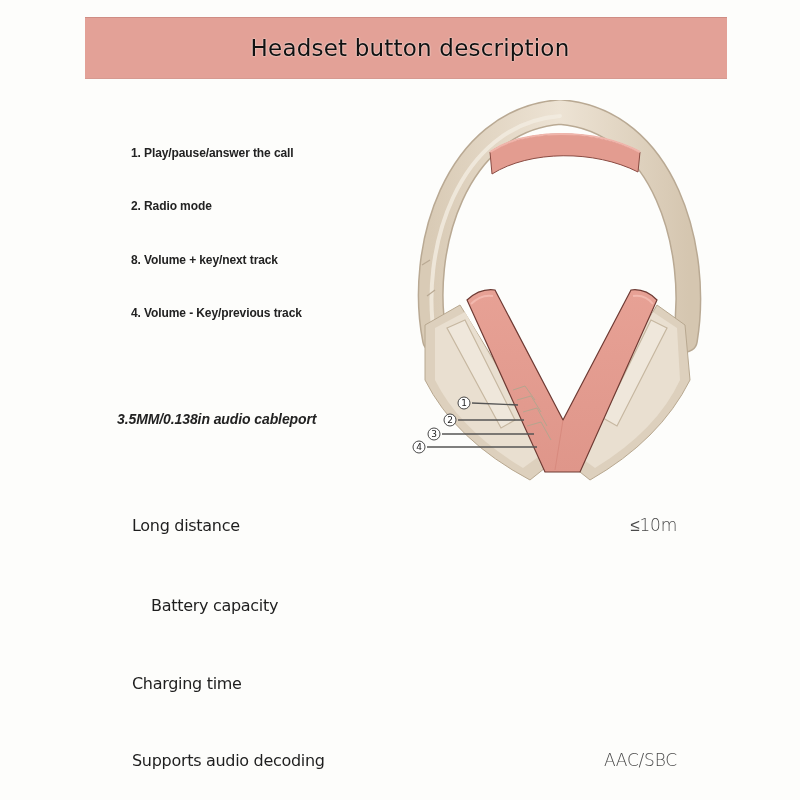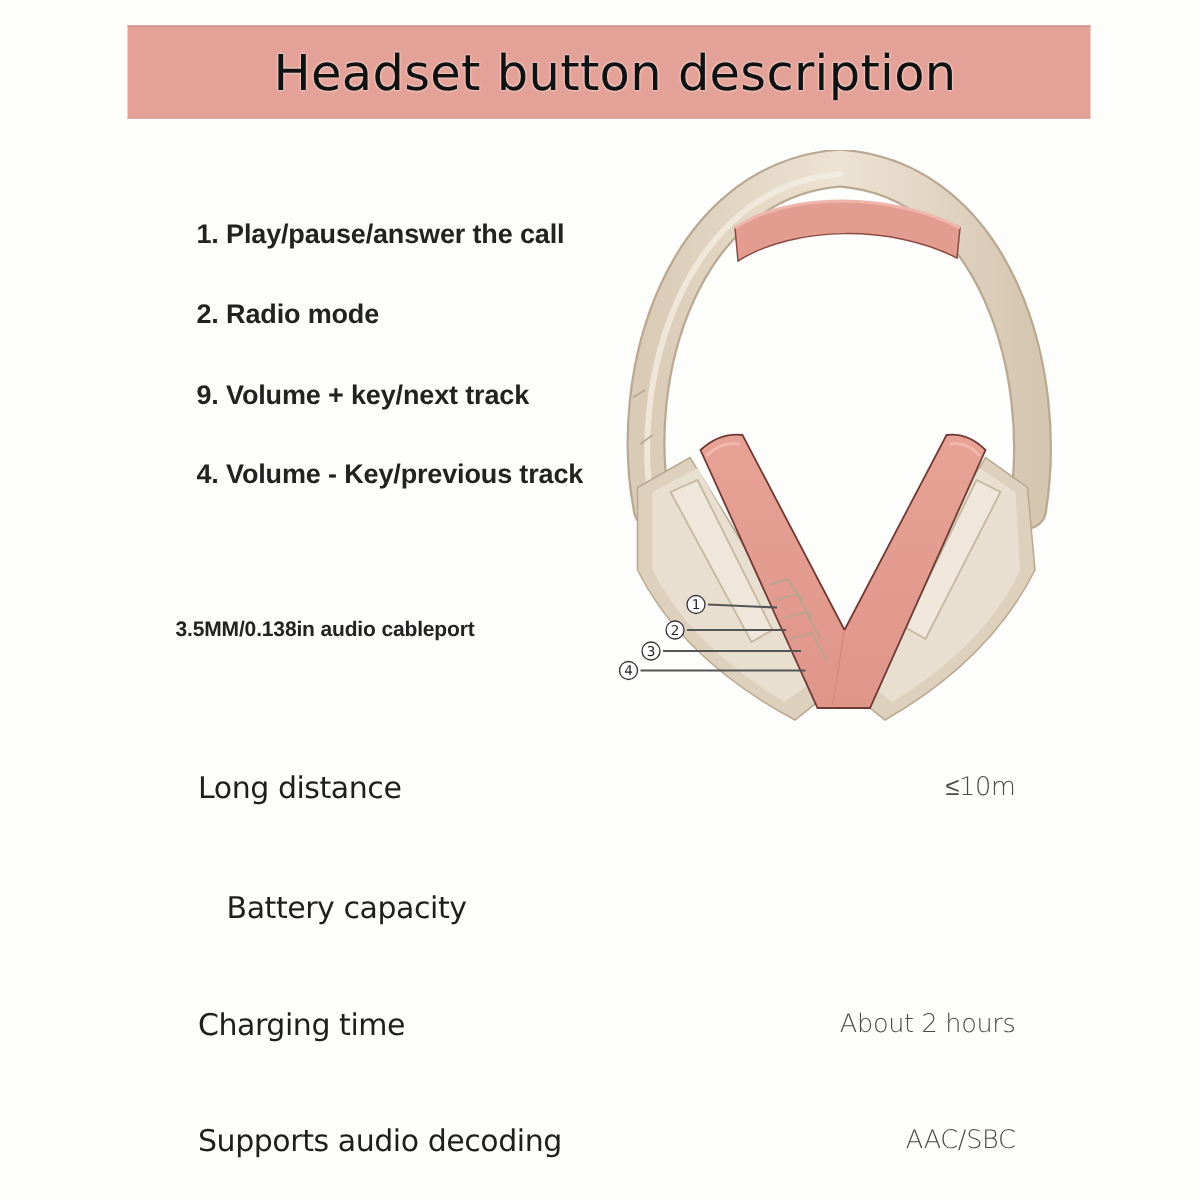--- a/index.html
+++ b/index.html
@@ -27,45 +27,46 @@
     background: #e3a197;
     border-top: 1px solid #cf8d84;
     border-bottom: 1px solid #d69a91;
     box-sizing: border-box;
     display: flex;
     align-items: center;
     justify-content: center;
   }
   .banner-title {
     font-family: "DejaVu Sans", sans-serif;
-    font-size: 33px;
+    font-size: 23px;
     font-weight: normal;
     color: #111;
     letter-spacing: 0.2px;
     padding-left: 8px;
     text-shadow: 0 0 1px #fbe6e1, 0 0 2px #fbe6e1;
   }
   .button-list {
     position: absolute;
     left: 0;
     top: 0;
     width: 420px;
     height: 460px;
   }
   .btn-item {
     position: absolute;
     font-family: "Liberation Sans", sans-serif;
     font-weight: bold;
-    font-size: 18px;
+    font-size: 12px;
     color: #222;
     white-space: nowrap;
     letter-spacing: -0.1px;
   }
   .btn-item.small {
     font-size: 14px;
+    font-style: italic;
   }
   .headphones {
     position: absolute;
     left: 395px;
     top: 100px;
     width: 320px;
     height: 390px;
   }
   .specs {
     position: absolute;
@@ -78,21 +79,21 @@
     position: absolute;
     left: 132px;
     width: 545px;
     height: 40px;
     display: flex;
     justify-content: space-between;
     align-items: center;
   }
   .spec-label {
     font-family: "DejaVu Sans", sans-serif;
-    font-size: 20px;
+    font-size: 16px;
     color: #1e1e1e;
     letter-spacing: -0.3px;
   }
   .spec-value {
     font-family: "DejaVu Sans", sans-serif;
     font-size: 17px;
     color: #4a4a4a;
     letter-spacing: -0.2px;
     font-weight: 300;
   }
@@ -102,21 +103,21 @@
 
 <div class="page">
 
   <div class="banner">
     <span class="banner-title">Headset button description</span>
   </div>
 
   <div class="button-list">
     <div class="btn-item" style="left:131px; top:146px;">1. Play/pause/answer the call</div>
     <div class="btn-item" style="left:131px; top:199px;">2. Radio mode</div>
-    <div class="btn-item" style="left:131px; top:253px;">9. Volume + key/next track</div>
+    <div class="btn-item" style="left:131px; top:253px;">8. Volume + key/next track</div>
     <div class="btn-item" style="left:131px; top:306px;">4. Volume - Key/previous track</div>
     <div class="btn-item small" style="left:117px; top:411px;">3.5MM/0.138in audio cableport</div>
   </div>
 
   <div class="headphones">
     <svg width="320" height="390" viewBox="0 0 320 390" xmlns="http://www.w3.org/2000/svg">
       <defs>
         <linearGradient id="shellGrad" x1="0" y1="0" x2="1" y2="0">
           <stop offset="0" stop-color="#d9cbb6"></stop>
           <stop offset="0.5" stop-color="#ede3d4"></stop>
@@ -183,21 +184,20 @@
   <div class="specs">
     <div class="spec-row" style="top:15px;">
       <span class="spec-label">Long distance</span>
       <span class="spec-value">≤10m</span>
     </div>
     <div class="spec-row" style="top:95px;margin-left:19px;">
       <span class="spec-label">Battery capacity</span>
     </div>
     <div class="spec-row" style="top:173px;">
       <span class="spec-label">Charging time</span>
-      <span class="spec-value">About 2 hours</span>
     </div>
     <div class="spec-row" style="top:250px;text-align:center;">
       <span class="spec-label">Supports audio decoding</span>
       <span class="spec-value">AAC/SBC</span>
     </div>
   </div>
 
 </div>
 
 </body></html>

